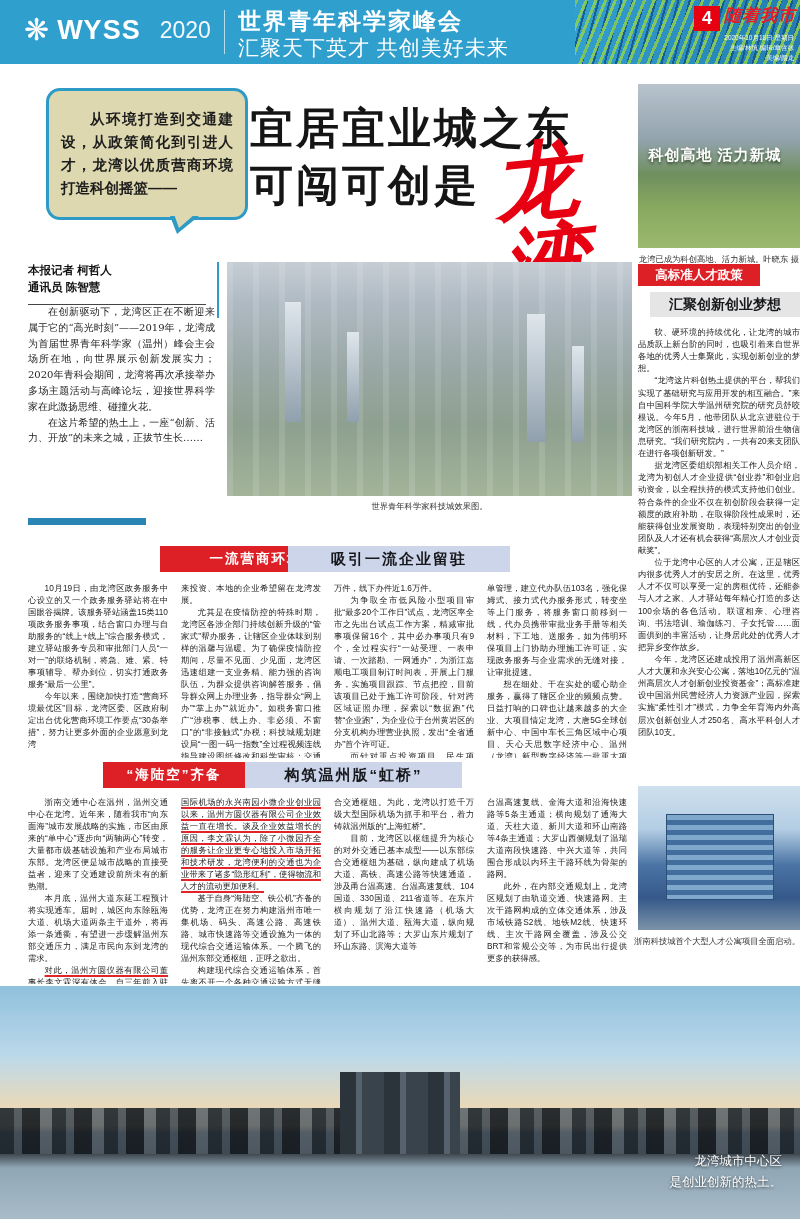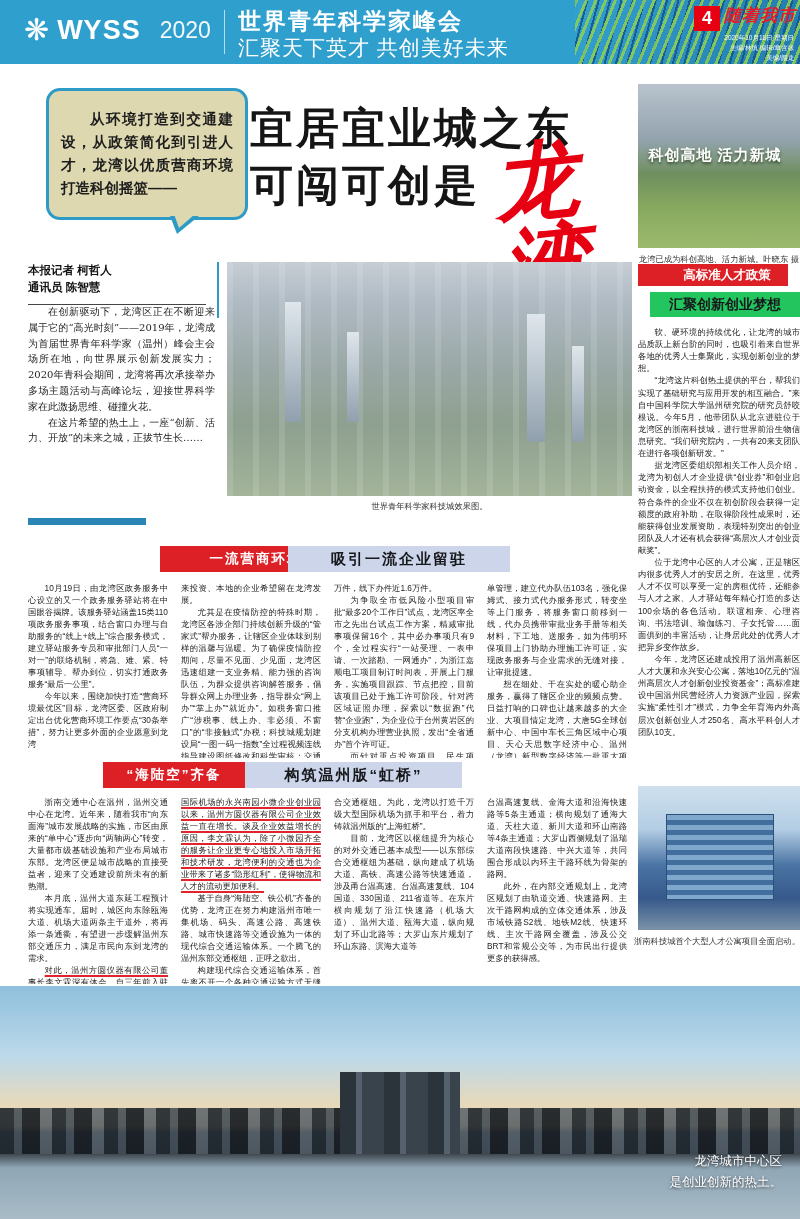--- a/index.html
+++ b/index.html
@@ -60,22 +60,22 @@
   #mainphoto{left:227px;top:262px;width:405px;height:234px;
      background:
        repeating-linear-gradient(90deg,rgba(255,255,255,.12) 0 6px,rgba(0,0,0,0) 6px 26px),
        linear-gradient(180deg,#c6cdd4 0,#aeb9c2 18%,#9aa8a6 45%,#8ea08f 70%,#a3b49a 100%);}
   #mainphoto .tower{position:absolute;background:linear-gradient(180deg,#dfe6ec,#90a0ad);}
   #maincaption{position:absolute;left:227px;top:501px;width:405px;text-align:center;}
   
   .tagbox{background:#dd1f26;color:#fff;font-weight:bold;text-align:center;}
   .titlebox{background:#ccd5ea;color:#17181c;font-weight:900;text-align:center;}
   #rail{position:absolute;left:638px;top:264px;width:162px;}
-  #rail .tagbox{width:122px;height:22px;line-height:22px;font-size:12.5px;padding-left:28px;}
-  #rail .titlebox{margin:6px 0 0 12px;width:150px;height:25px;line-height:25px;font-size:14px;background:#22c55e;}
+  #rail .tagbox{width:122px;height:22px;line-height:22px;font-size:12.5px;}
+  #rail .titlebox{margin:6px 0 0 12px;width:150px;height:25px;line-height:25px;font-size:14px;background:#e5e5e5;}
   #railbody{margin-top:9px;height:428px;overflow:hidden;}
   #railbody p{margin:0;font-size:8.3px;line-height:1.46;text-indent:2em;text-align:justify;color:#222;}
   
   .sechead .tagbox{position:absolute;height:26px;line-height:26px;font-size:13.5px;letter-spacing:2px;}
   .sechead .titlebox{position:absolute;height:26px;line-height:26px;font-size:15px;letter-spacing:2px;}
   #s1tag{left:160px;top:546px;width:128px;padding-left:32px;}
   #s1title{left:288px;top:546px;width:222px;}
   #s1body{position:absolute;left:28px;top:582px;width:600px;height:176px;overflow:hidden;}
   #s2tag{left:103px;top:762px;width:142px;}
   #s2title{left:245px;top:762px;width:217px;}
@@ -83,21 +83,21 @@
   .cols{display:flex;gap:13px;}
   .col{width:140px;flex:0 0 140px;}
   .col p{margin:0;font-size:8.3px;line-height:1.45;text-indent:2em;text-align:justify;color:#232323;}
   .col p.cont{text-indent:0;}
   .u-red{text-decoration:underline;text-decoration-color:#e0242a;text-decoration-thickness:1.5px;text-underline-offset:2px;}
   
   #s2photo{left:638px;top:786px;width:162px;height:144px;
      background:linear-gradient(180deg,#cfe0ee 0,#b3cde4 30%,#4a74a4 55%,#35598a 78%,#7c93a8 100%);}
   #s2photo .glass{position:absolute;left:28px;top:28px;width:106px;height:84px;
      background:repeating-linear-gradient(180deg,#7fa8cc 0 5px,#426e9e 5px 10px);border:1px solid #2d4f78;}
-  #s2caption{position:absolute;left:634px;top:936px;width:166px;text-align:left;}
+  #s2caption{position:absolute;left:634px;top:936px;width:166px;text-align:right;}
   
   #panorama{left:0;top:986px;width:800px;height:233px;
      background:linear-gradient(180deg,#8fc0dd 0,#bcd9ea 30%,#e9d9b8 52%,#d8b98e 60%,#5a6168 63%,#3e464d 72%,#8fa6b5 78%,#a9bcc8 100%);}
   #panorama .skyline{position:absolute;left:0;right:0;top:122px;height:46px;
      background:repeating-linear-gradient(90deg,rgba(30,38,45,.9) 0 14px,rgba(62,74,84,.85) 14px 22px,rgba(20,26,32,.9) 22px 40px,rgba(80,92,102,.8) 40px 52px);}
   #panorama .towers{position:absolute;left:340px;top:86px;width:120px;height:82px;
      background:repeating-linear-gradient(90deg,#2c343b 0 16px,#55626d 16px 22px,#39434b 22px 44px);}
   #pancaption{position:absolute;right:18px;top:1150px;text-align:right;color:#fff;
      font-family:"DejaVu Serif",serif;font-size:12.5px;line-height:1.7;text-shadow:0 1px 3px rgba(0,0,0,.75);}
 </style>

